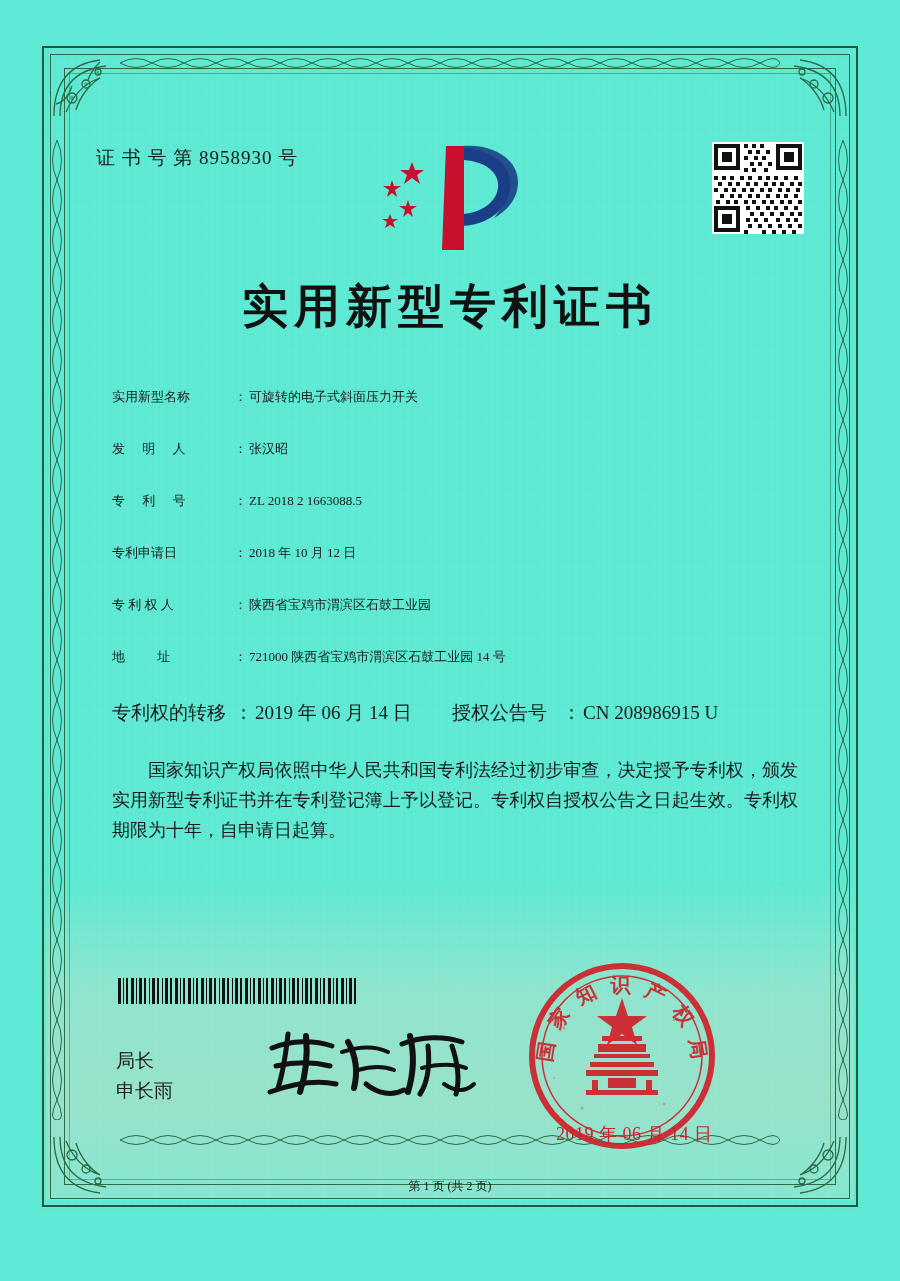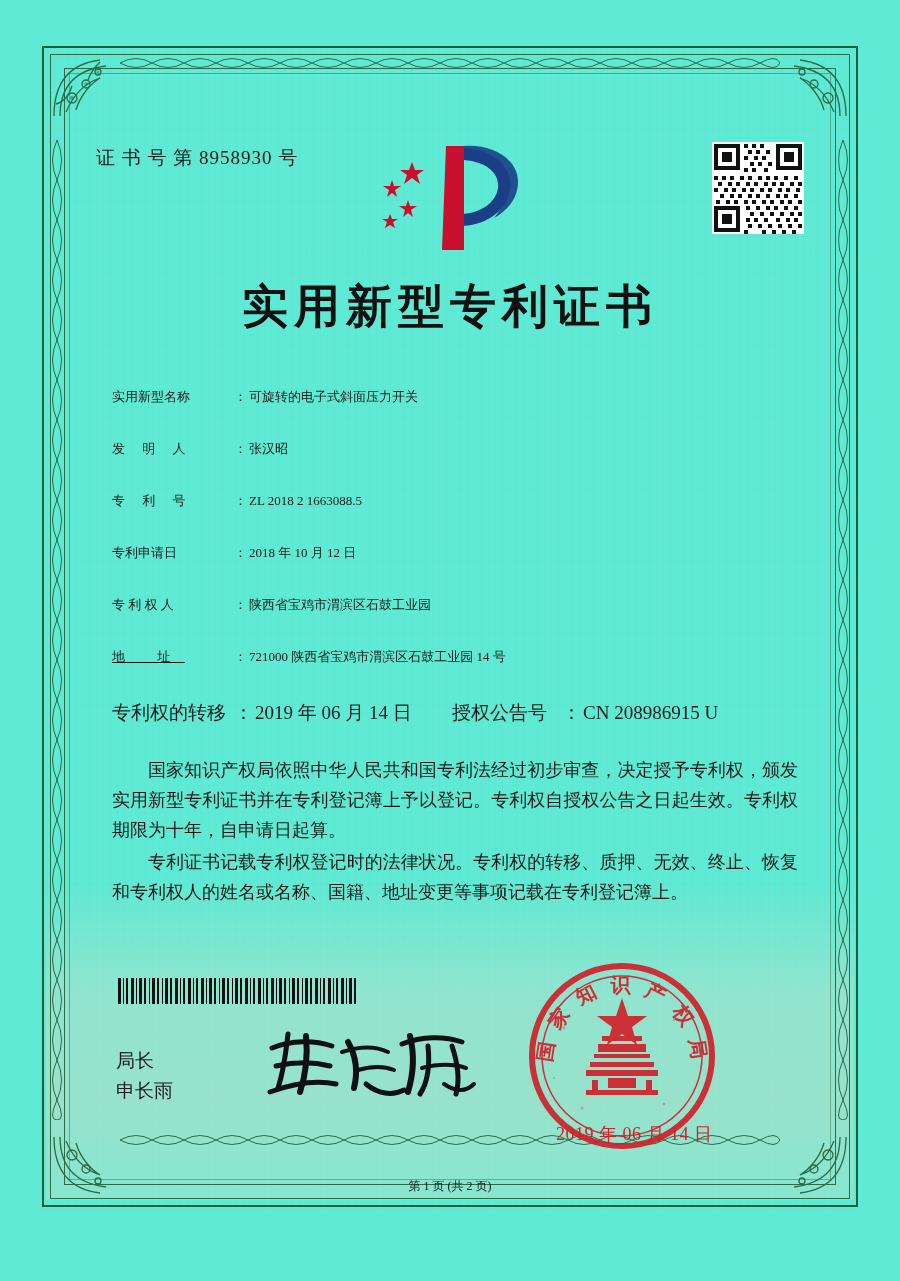--- a/index.html
+++ b/index.html
@@ -139,21 +139,21 @@
     height: 52px;
     font-size: 13px;
   }
   .field-label {
     width: 122px;
     flex: 0 0 122px;
     letter-spacing: 0px;
     white-space: nowrap;
   }
   .field-label.spread { letter-spacing: 7px; }
-  .field-label.spread2 { letter-spacing: 14.5px; text-decoration: underline; }
+  .field-label.spread2 { letter-spacing: 14.5px; }
   .field-colon { margin: 0 2px 0 0; }
   .field-value { white-space: nowrap; }
 
   .field-row-split { display: flex; align-items: baseline; height: 52px; font-size: 19px; }
   .split-left { width: 340px; flex: 0 0 340px; display:flex; align-items:baseline; }
   .split-right { display:flex; align-items:baseline; }
   .split-right .field-label { width: 110px; flex: 0 0 110px; }
 
   
   .body-text {
@@ -504,21 +504,20 @@
       <span class="split-right">
         <span class="field-label">授权公告号</span>
         <span class="field-colon">：</span>
         <span class="field-value">CN 208986915 U</span>
       </span>
     </div>
   </div>
 
   <div class="body-text">
     <p>国家知识产权局依照中华人民共和国专利法经过初步审查，决定授予专利权，颁发实用新型专利证书并在专利登记簿上予以登记。专利权自授权公告之日起生效。专利权期限为十年，自申请日起算。</p>
-    <p>专利证书记载专利权登记时的法律状况。专利权的转移、质押、无效、终止、恢复和专利权人的姓名或名称、国籍、地址变更等事项记载在专利登记簿上。</p>
   </div>
 
   <div class="barcode">
     <svg viewBox="0 0 240 26" xmlns="http://www.w3.org/2000/svg" shape-rendering="crispEdges">
       <g fill="#111">
         <rect x="0" y="0" width="3" height="26"></rect>
           <rect x="5" y="0" width="1" height="26"></rect>
         <rect x="8" y="0" width="2" height="26"></rect>
           <rect x="13" y="0" width="3" height="26"></rect>
         <rect x="18" y="0" width="1" height="26"></rect>

